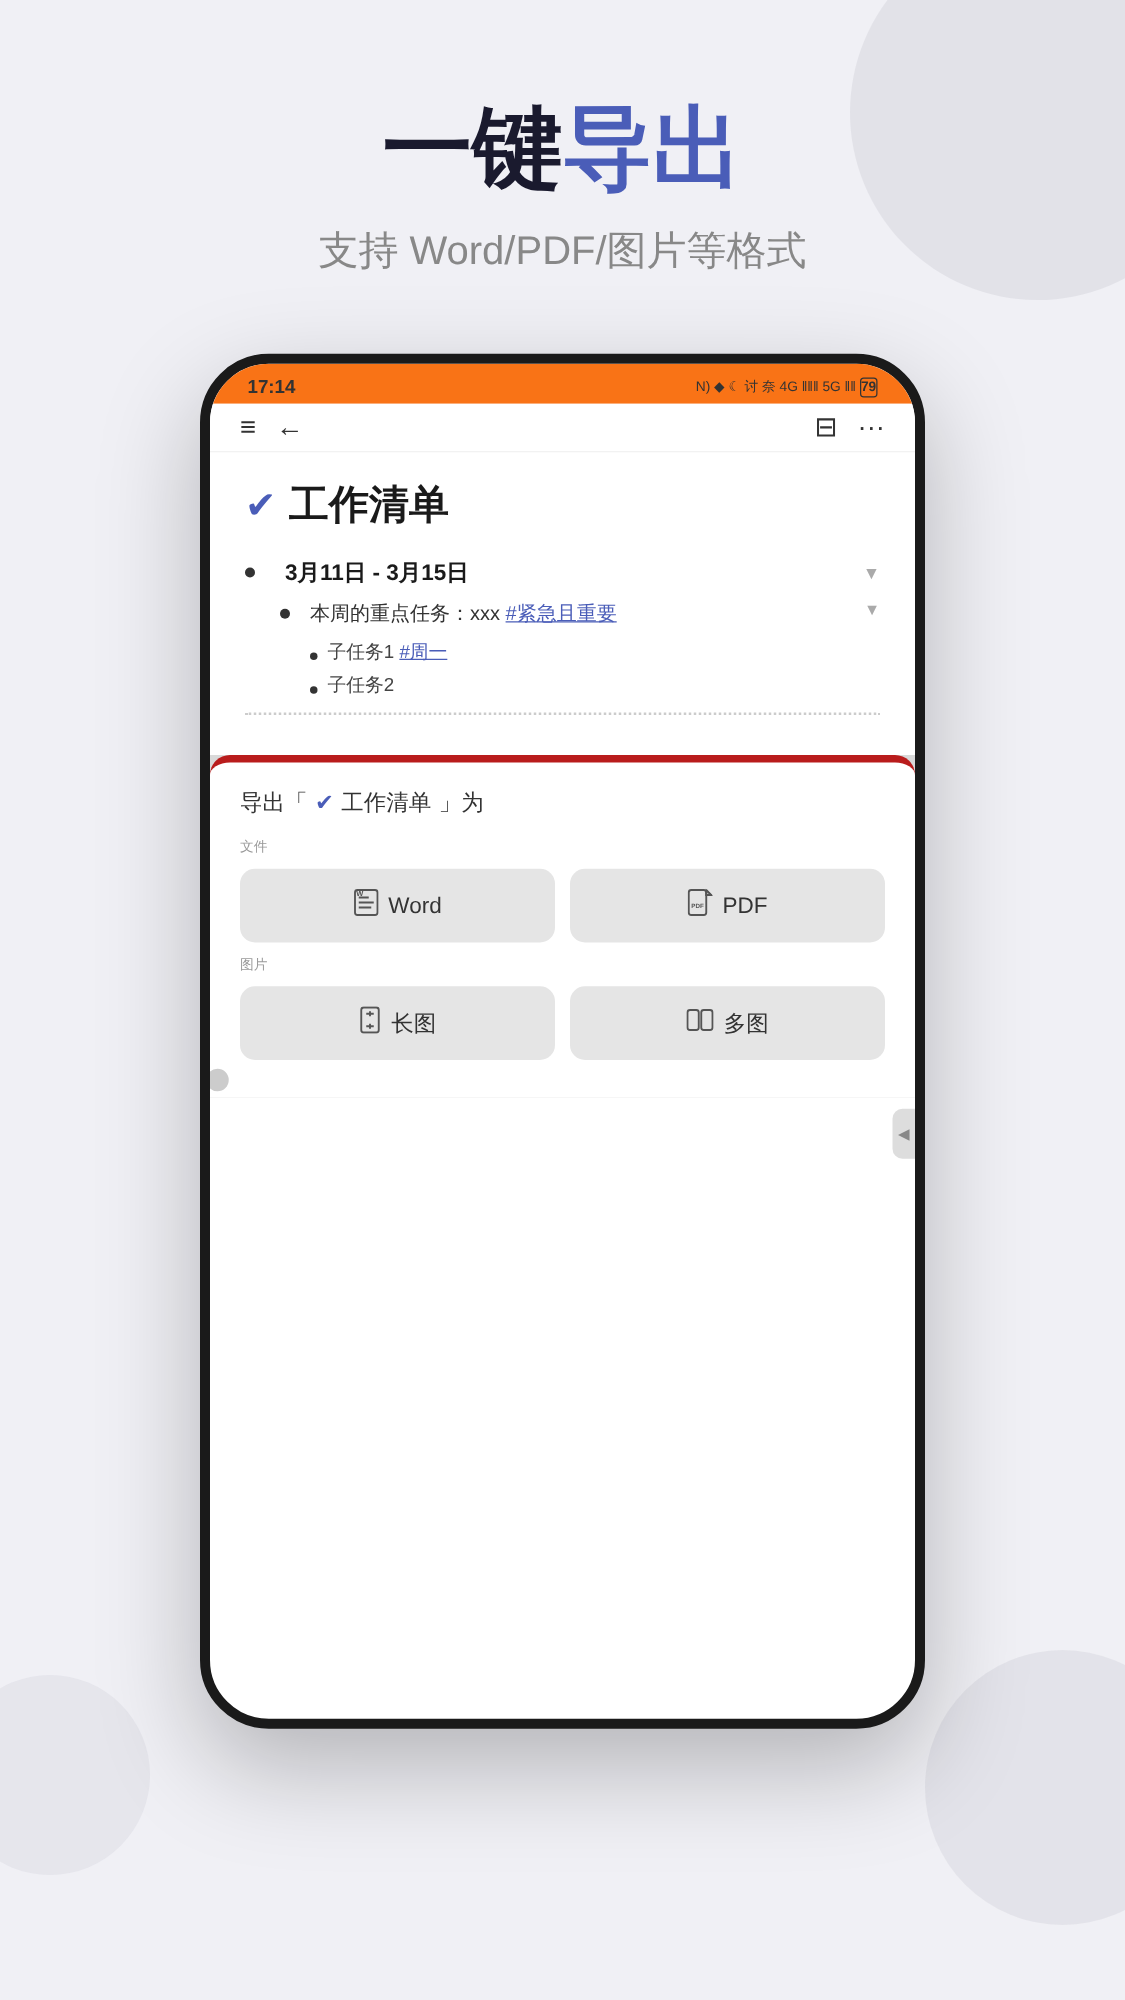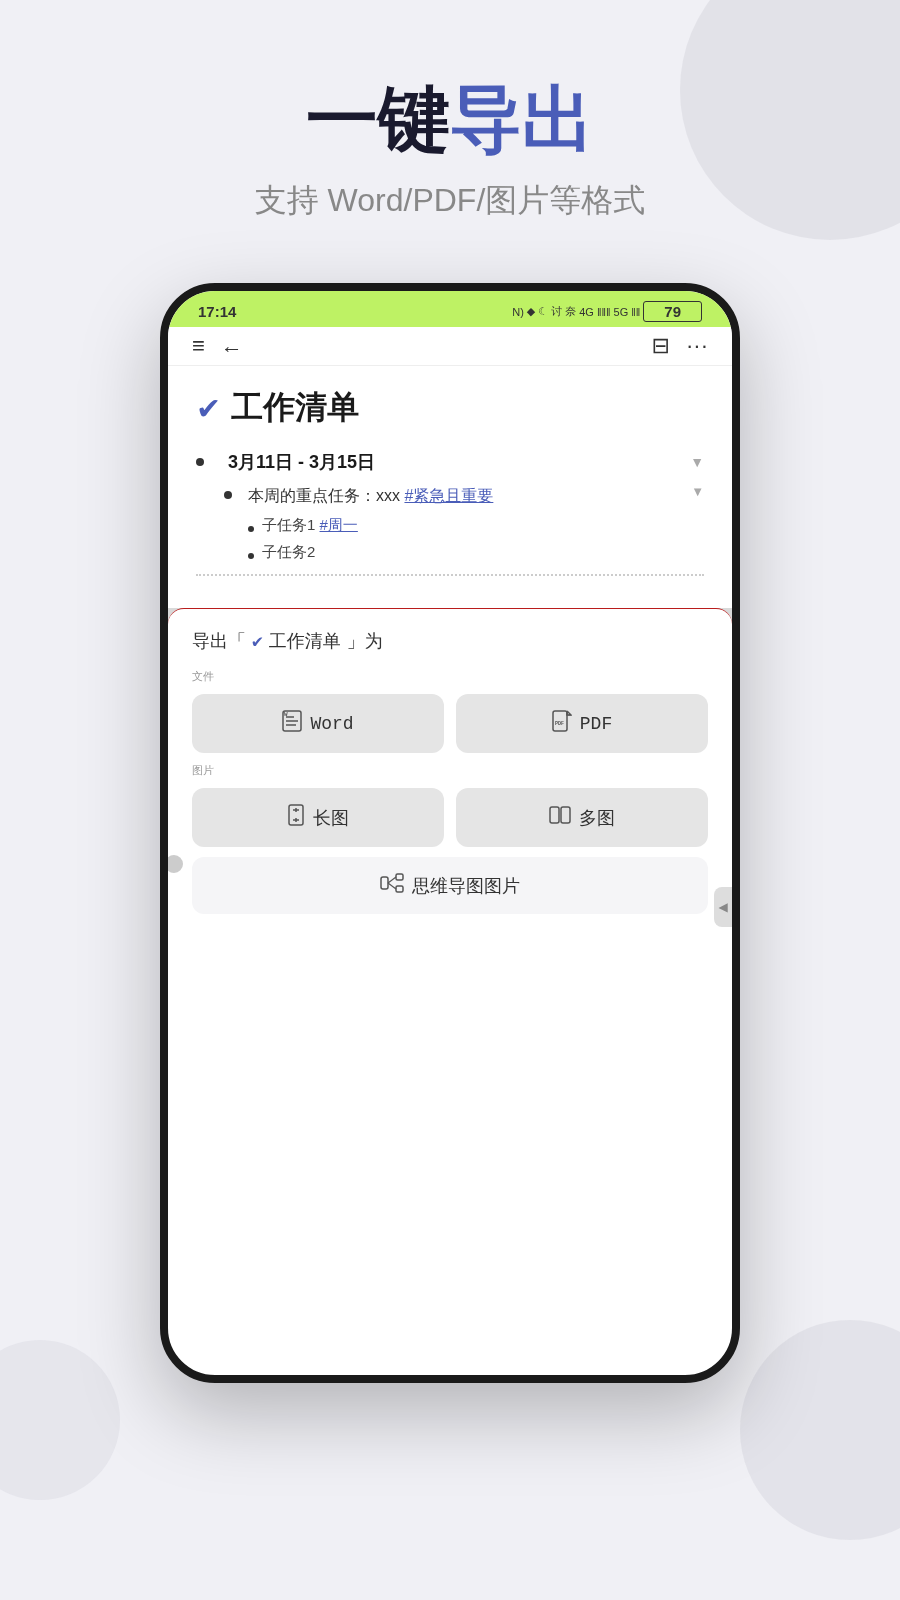--- a/index.html
+++ b/index.html
@@ -90,21 +90,21 @@
     }
 
     
     .status-bar {
       display: flex;
       justify-content: space-between;
       align-items: center;
       padding: 10px 30px 5px;
       font-size: 14px;
       color: #333;
-      background: #bef264;
+      background: #f97316;
     }
 
     .status-time {
       font-weight: 600;
       font-size: 15px;
     }
 
     .status-icons {
       display: flex;
       align-items: center;
@@ -238,22 +238,21 @@
     .dots-line {
       border-top: 2px dotted #ccc;
       margin: 12px 0;
     }
 
     
     .export-dialog {
       background: #fff;
       border-radius: 16px 16px 0 0;
       padding: 20px 24px;
-      border-top: 1px solid #b91c1c;
-      font-family: Liberation Mono, monospace;
+      border-top: 6px solid #b91c1c;
     }
 
     .export-header {
       font-size: 18px;
       color: #333;
       margin-bottom: 16px;
       display: flex;
       align-items: center;
       gap: 6px;
     }
@@ -364,21 +363,21 @@
       <div class="status-icons">
         <span>N)</span>
         <span>◆</span>
         <span>☾</span>
         <span>讨</span>
         <span>奈</span>
         <span>4G</span>
         <span>‖‖‖</span>
         <span>5G</span>
         <span>‖‖</span>
-        <span style="border:1.5px solid #333; border-radius:3px; padding:1px 20px; font-size:15px; font-weight:600;">79</span>
+        <span style="border:1.5px solid #333; border-radius:3px; padding:1px 0; font-size:11px; font-weight:600;">79</span>
       </div>
     </div>
 
     <div class="app-toolbar">
       <div class="toolbar-left">
         <span class="icon-btn">≡</span>
         <span class="icon-btn">←</span>
       </div>
       <div class="toolbar-right">
         <span class="icon-btn">⊟</span>
@@ -489,30 +488,18 @@
             <span style="font-size:18px; color:#555;">
               <svg width="22" height="20" viewBox="0 0 22 20" fill="none">
                 <rect x="1" y="2" width="9" height="16" rx="2" stroke="#555" stroke-width="1.5" fill="none"></rect>
                 <rect x="12" y="2" width="9" height="16" rx="2" stroke="#555" stroke-width="1.5" fill="none"></rect>
               </svg>
             </span>
             <span>多图</span>
           </div>
         </div>
 
-        <div class="export-btn-wide">
-          <span style="font-size:18px; color:#555;">
-            <svg width="24" height="20" viewBox="0 0 24 20" fill="none">
-              <rect x="1" y="4" width="7" height="12" rx="2" stroke="#555" stroke-width="1.5" fill="none"></rect>
-              <rect x="16" y="1" width="7" height="6" rx="1.5" stroke="#555" stroke-width="1.5" fill="none"></rect>
-              <rect x="16" y="13" width="7" height="6" rx="1.5" stroke="#555" stroke-width="1.5" fill="none"></rect>
-              <line x1="8" y1="10" x2="16" y2="4" stroke="#555" stroke-width="1.2"></line>
-              <line x1="8" y1="10" x2="16" y2="16" stroke="#555" stroke-width="1.2"></line>
-            </svg>
-          </span>
-          <span>思维导图图片</span>
-        </div>
 
       </div>
     </div>
 
   </div>
 </div>
 
 </body></html>

